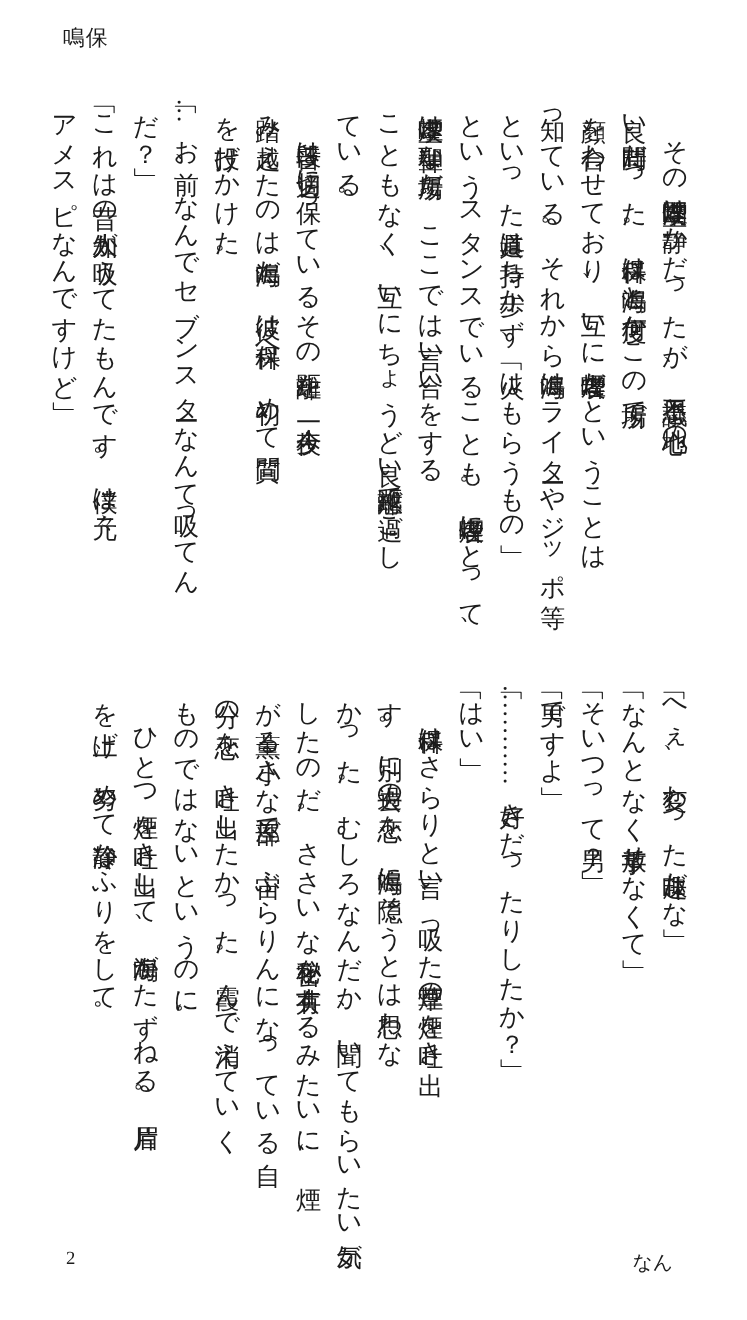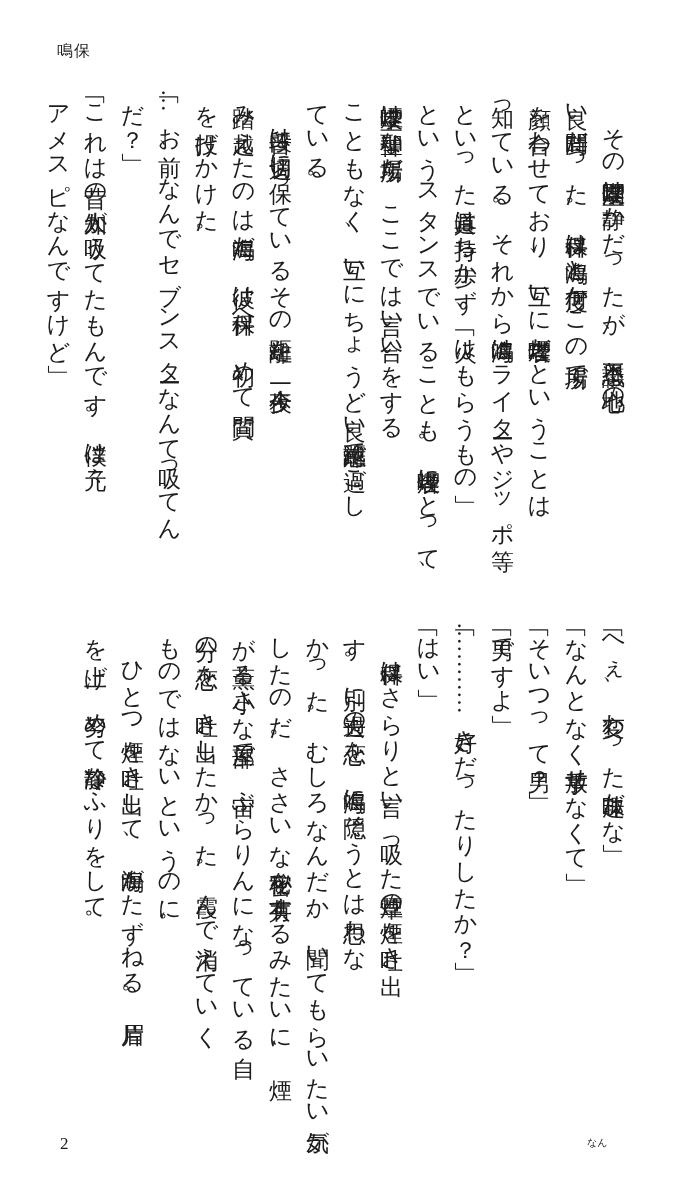--- a/index.html
+++ b/index.html
@@ -12,23 +12,23 @@
     position: relative;
     font-family: "Liberation Serif", "DejaVu Serif", serif;
   }
   .page {
     position: absolute;
     inset: 0;
     overflow: hidden;
   }
   .running-header {
     position: absolute;
-    top: 41px;
+    top: 21px;
     left: 57px;
-    font-size: 16px;
+    font-size: 20px;
     letter-spacing: 1px;
   }
   .vtext {
     position: absolute;
     writing-mode: vertical-rl;
     text-orientation: mixed;
     white-space: pre;
     font-size: 23px;
     line-height: 37px;
     letter-spacing: 0;
@@ -44,22 +44,22 @@
   }
   .page-number {
     position: absolute;
     top: 1134px;
     left: 60px;
     font-size: 17px;
   }
   .running-footer {
     position: absolute;
     top: 1136px;
-    left: 587px;
-    font-size: 10px;
+    left: 575px;
+    font-size: 18px;
   }
 </style>
 </head>
 <body style="background: rgb(255, 255, 255);">
 
 <div class="page" style="color: rgb(28, 28, 28);">
 
   <div class="running-header">鳴保</div>
 
   <div class="vtext block-upper">　その間喫煙室は静かだったが、不思議と心地の

